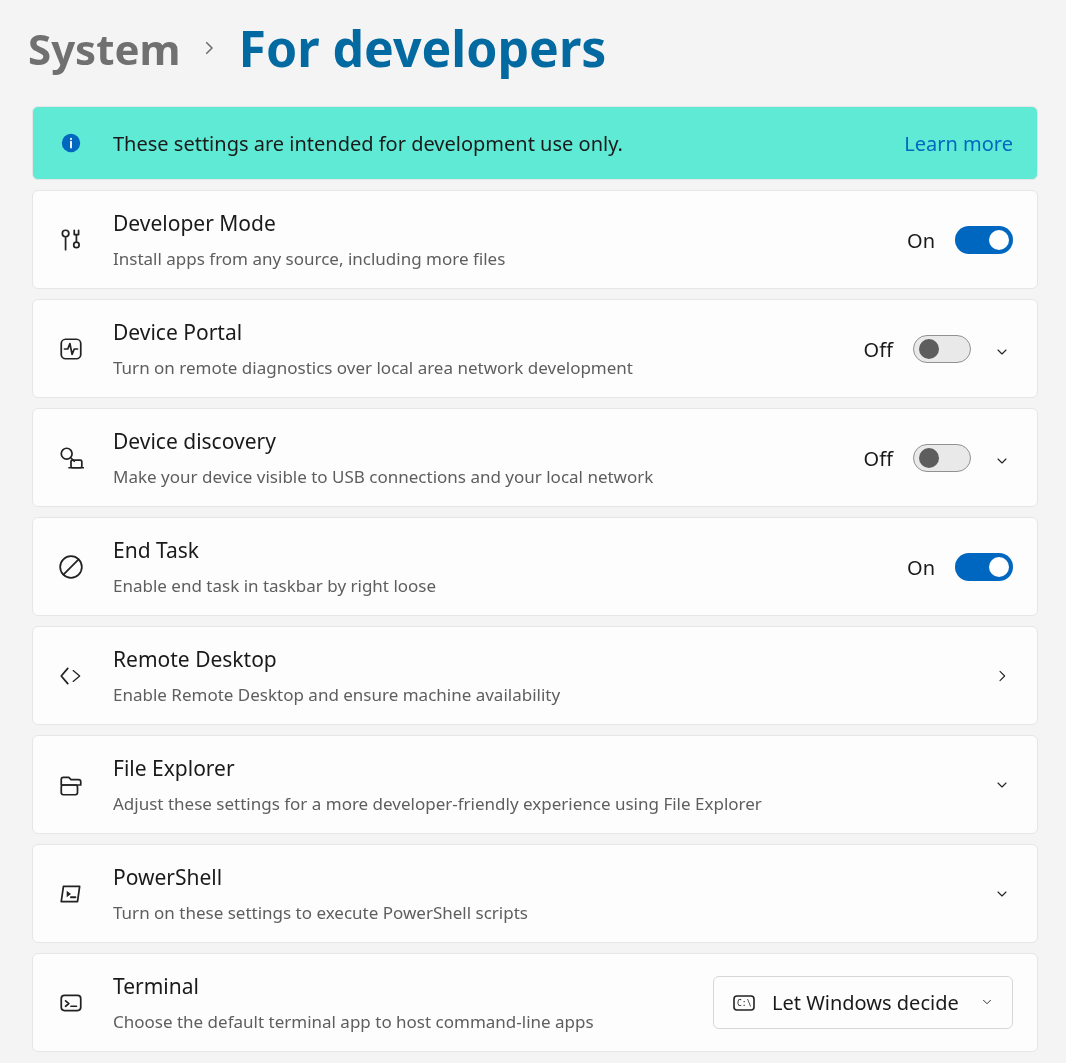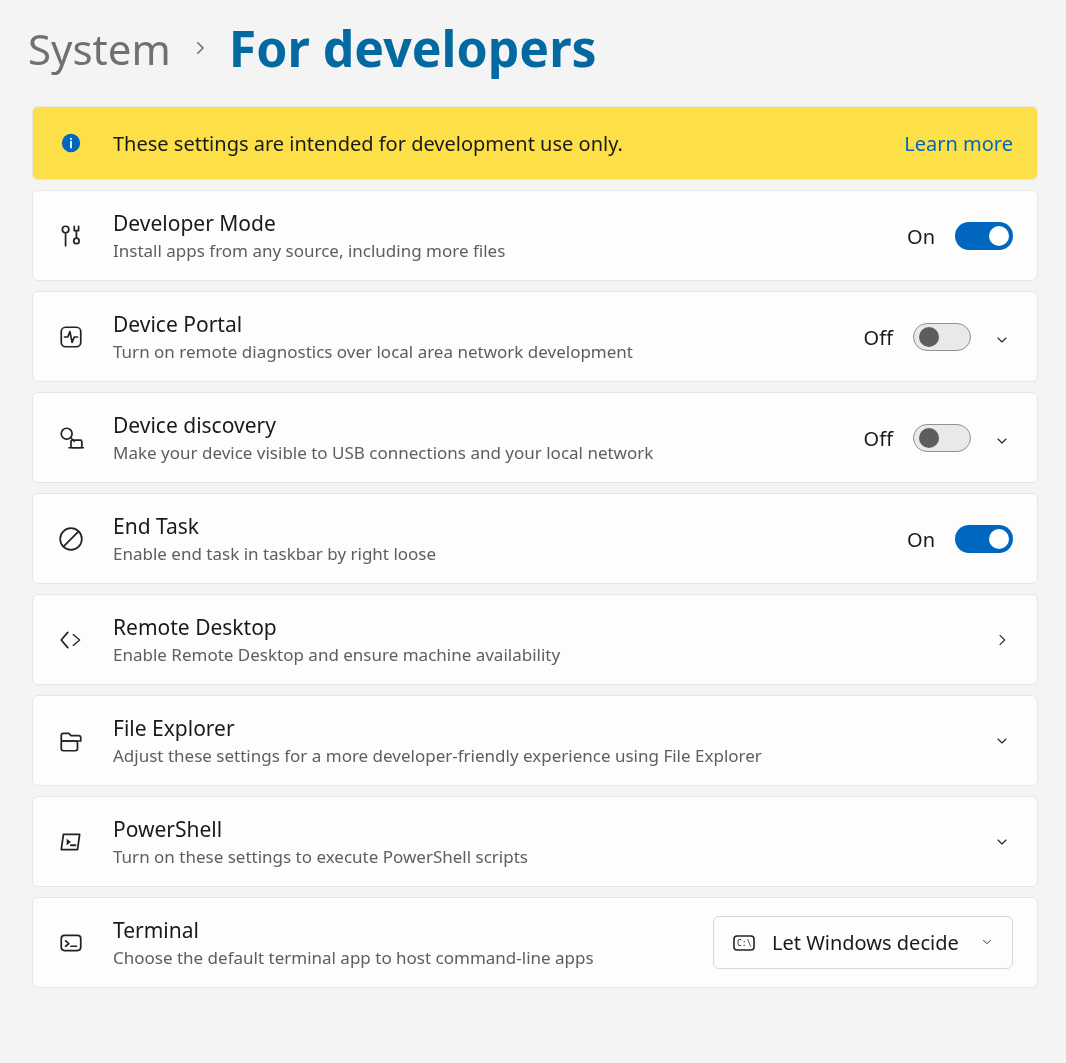--- a/index.html
+++ b/index.html
@@ -17,21 +17,21 @@
   }
 
   .breadcrumb {
     display: flex;
     align-items: center;
     gap: 20px;
     margin-bottom: 24px;
   }
   .breadcrumb .parent {
     font-size: 42px;
-    font-weight: 400;
+    font-weight: 700;
     color: #707070;
   }
   .breadcrumb .chevron {
     display:flex; align-items:center;
   }
   .breadcrumb .chevron svg { width: 18px; height: 18px; }
   .breadcrumb .current {
     font-size: 50px;
     font-weight: 700;
     color: #0369a1;
@@ -42,40 +42,40 @@
     border: 1px solid #e6e6e6;
     border-radius: 6px;
     margin: 0 4px 10px 4px;
     display: flex;
     align-items: center;
     padding: 18px 24px;
     gap: 28px;
     min-height: 90px;
   }
   .info-card {
-    background: #fde047;
+    background: #5eead4;
     min-height: 74px;
     padding: 6px 24px;
   }
 
   .card .icon-slot {
     width: 28px;
     height: 28px;
     display: flex;
     align-items: center;
     justify-content: center;
     flex: 0 0 28px;
   }
   .card .icon-slot svg { width: 26px; height: 26px; }
 
   .card .text {
     flex: 1 1 auto;
     display: flex;
     flex-direction: column;
-    gap: 2px;
+    gap: 10px;
   }
   .card .title {
     font-size: 21px;
     font-weight: 400;
     color: #1a1a1a;
   }
   .card .desc {
     font-size: 17px;
     color: #5e5e5e;
   }

